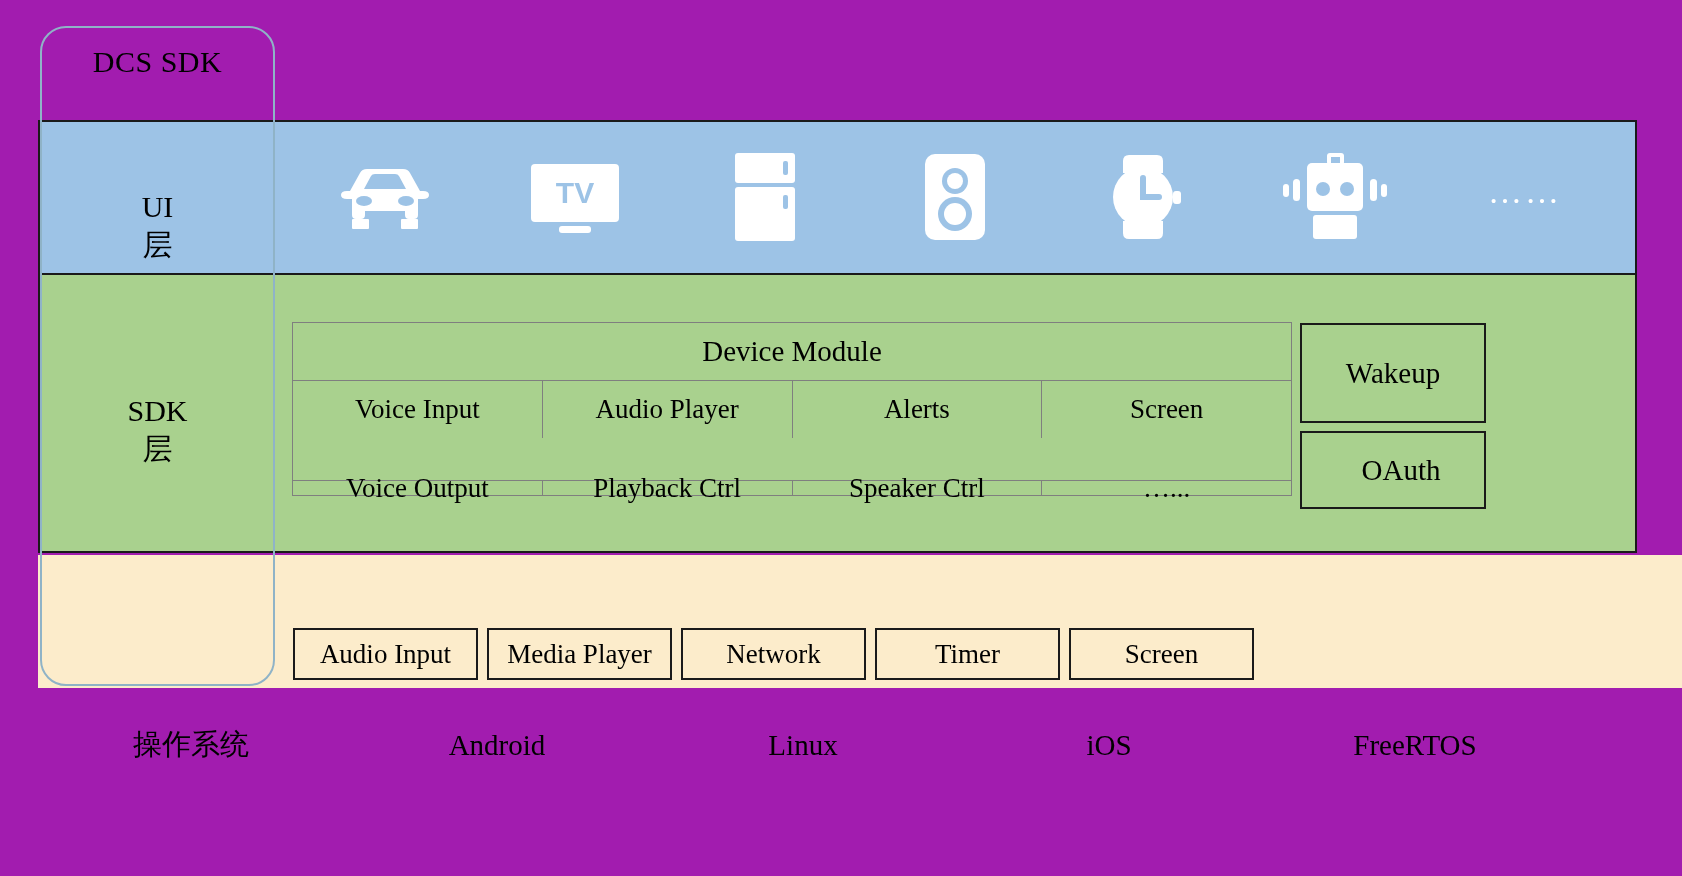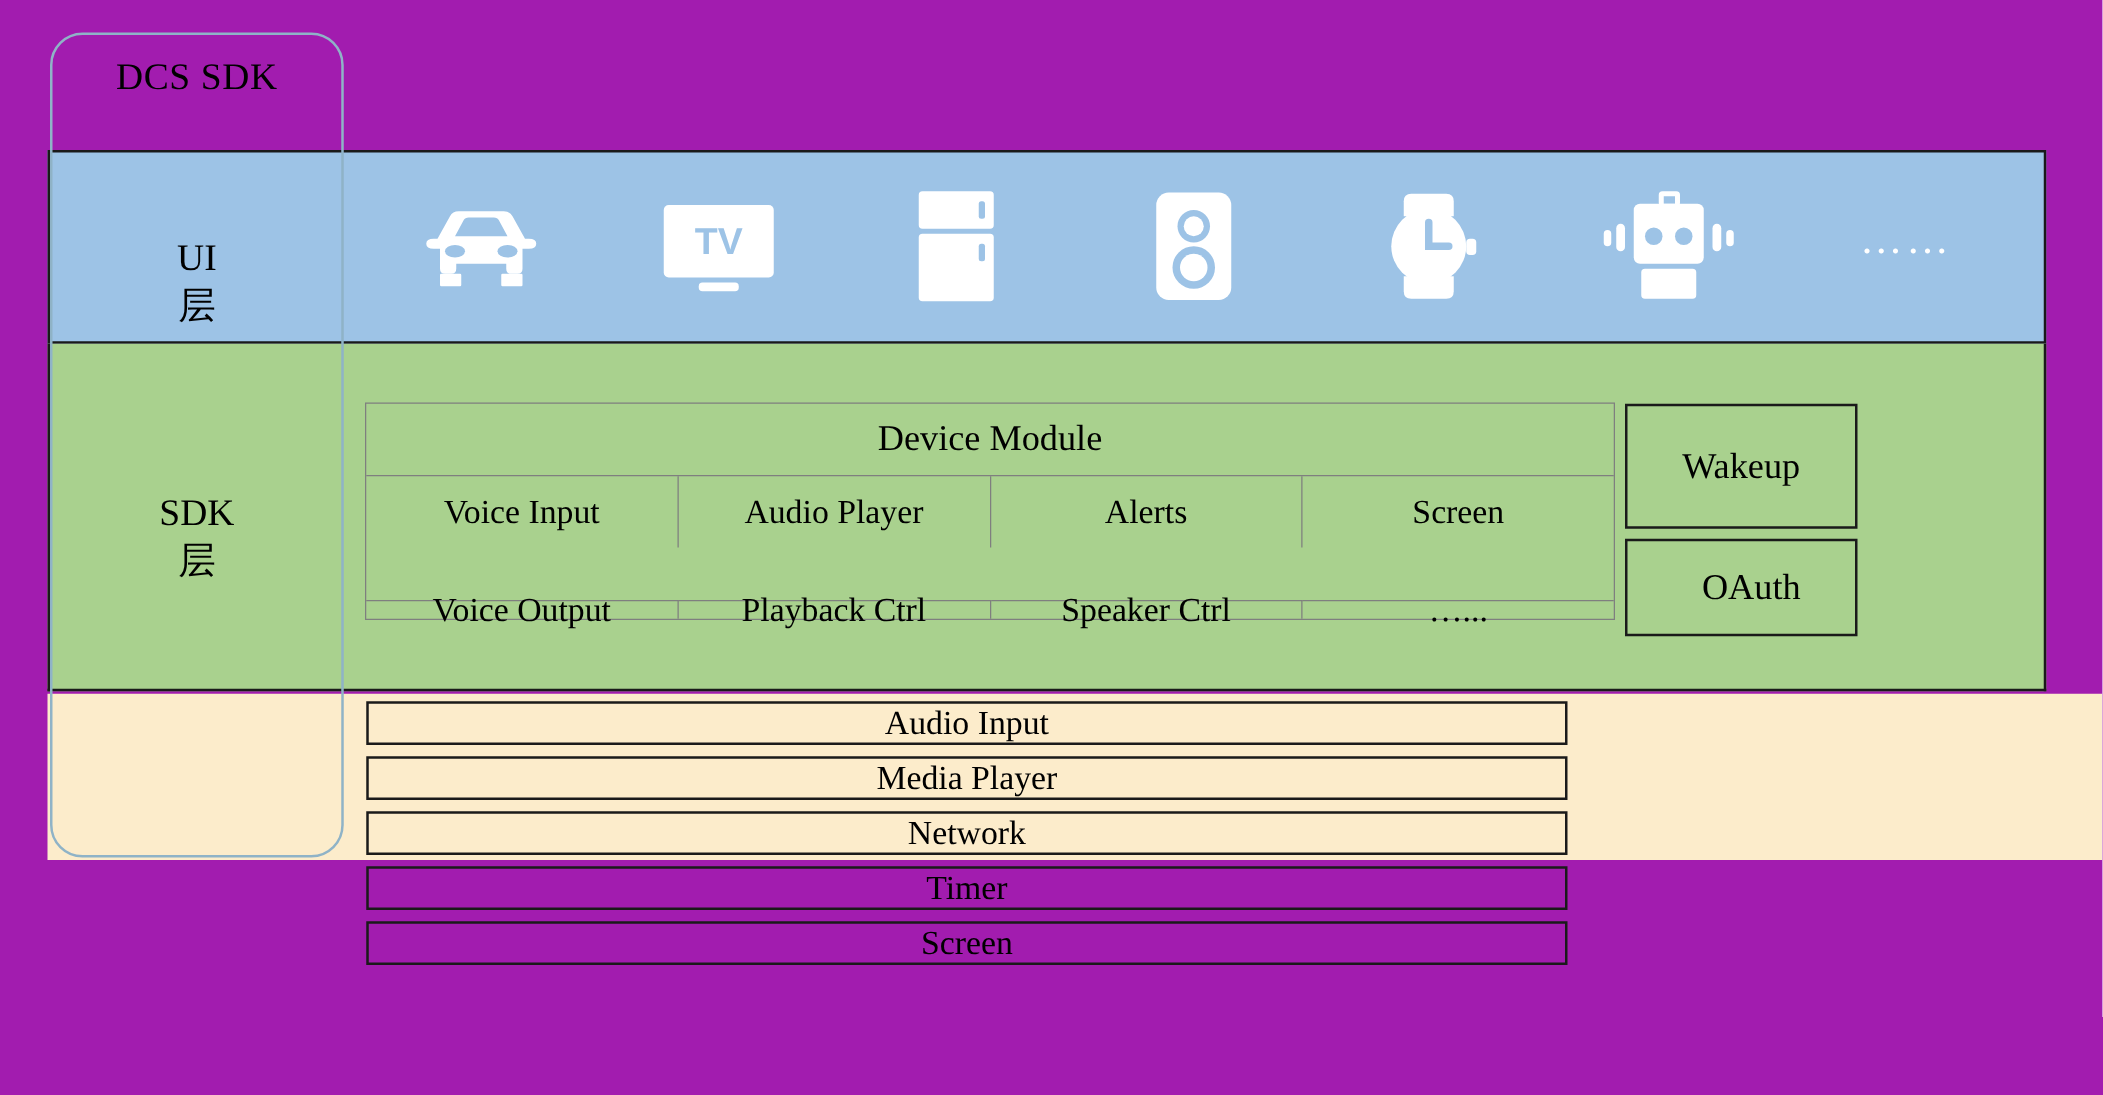--- a/index.html
+++ b/index.html
@@ -164,26 +164,25 @@
     justify-content: center;
     font-size: 29px;
   }
   .side-box.wakeup { top: 323px; height: 100px; }
   .side-box.oauth  { top: 431px; height: 78px; padding-left: 16px; }
 
   
   .adapt-strip {
     position: absolute;
     left: 293px;
-    top: 561px;
+    top: 628px;
     width: 961px;
     height: 52px;
     display: flex;
     gap: 9px;
-    flex-direction: column;
   }
   .adapt-box {
     flex: 1 1 0;
     border: 2px solid #1a1a1a;
     box-sizing: border-box;
     display: flex;
     align-items: center;
     justify-content: center;
     font-size: 27px;
     background: transparent;
@@ -328,14 +327,21 @@
   <div class="side-box oauth">OAuth</div>
 
   <div class="adapt-strip">
     <div class="adapt-box">Audio Input</div>
     <div class="adapt-box">Media Player</div>
     <div class="adapt-box">Network</div>
     <div class="adapt-box">Timer</div>
     <div class="adapt-box">Screen</div>
   </div>
 
+  <div class="os-row">
+    <div class="os-item">操作系统</div>
+    <div class="os-item">Android</div>
+    <div class="os-item">Linux</div>
+    <div class="os-item">iOS</div>
+    <div class="os-item">FreeRTOS</div>
+  </div>
 
 </div>
 
 </body></html>

